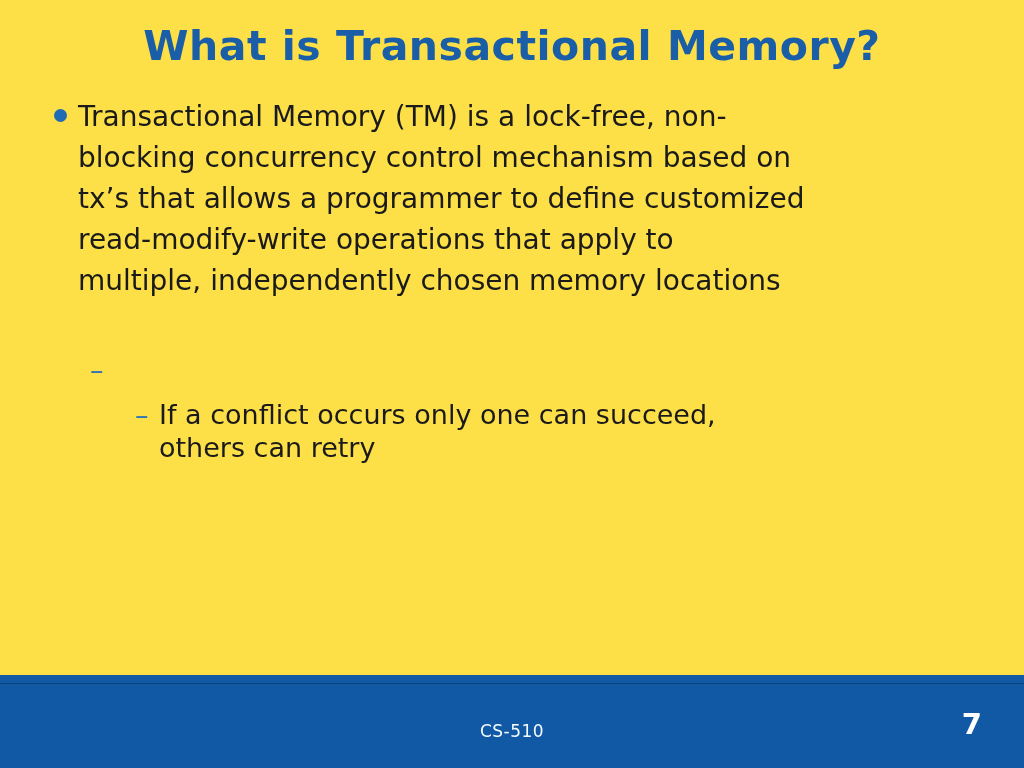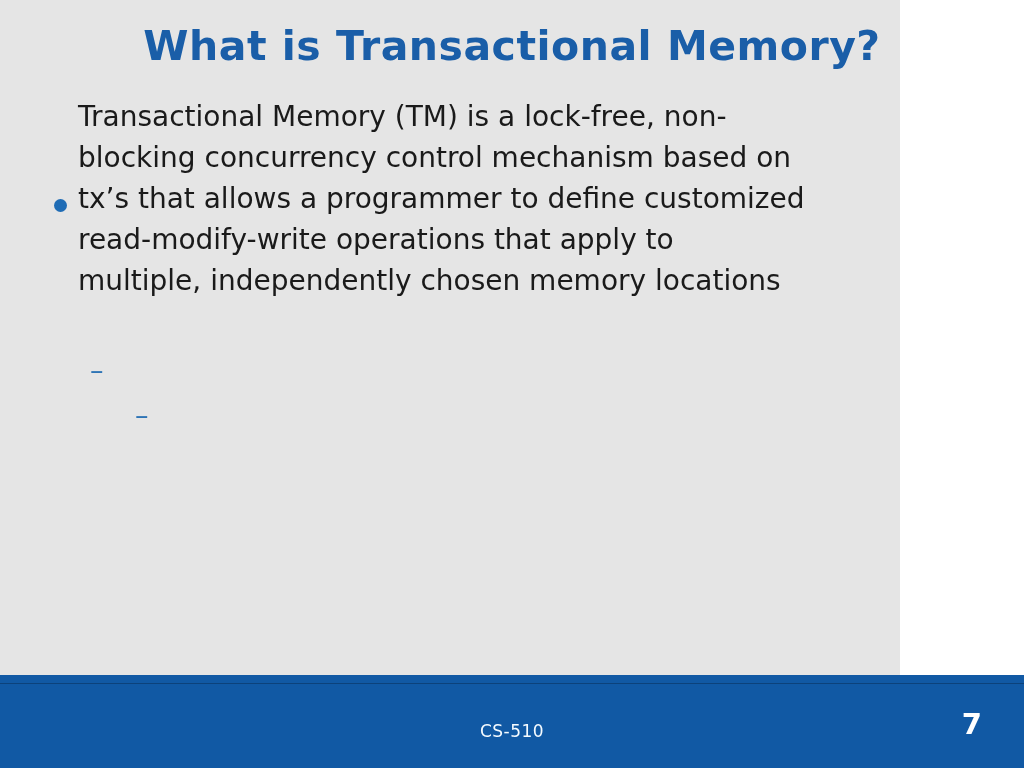--- a/index.html
+++ b/index.html
@@ -6,23 +6,23 @@
     margin: 0;
     padding: 0;
     background: #ffffff;
     width: 1024px;
     height: 768px;
     overflow: hidden;
     font-family: "DejaVu Sans", "Liberation Sans", sans-serif;
   }
   .slide {
     position: relative;
-    width: 900px;
+    width: 1024px;
     height: 768px;
-    background: #e5e5e5;
+    background: #fde047;
     box-sizing: border-box;
     text-decoration: underline;
   }
   .slide-title {
     position: absolute;
     top: 22px;
     left: 0;
     width: 1024px;
     text-align: center;
     font-size: 41px;
@@ -32,21 +32,21 @@
     white-space: nowrap;
   }
   .body-area {
     position: absolute;
     top: 96px;
     left: 48px;
     width: 944px;
   }
   .bullet-row {
     display: flex;
-    align-items: center;
+    align-items: flex-start;
   }
   .lvl1 {
     font-size: 28px;
     line-height: 41px;
     color: #1a1a1a;
   }
   .lvl1 .marker-cell {
     width: 30px;
     flex: 0 0 30px;
     padding-top: 13px;
@@ -151,20 +151,22 @@
     <div class="gap-tiny"></div>
 
     <div class="bullet-row lvl2">
       <span class="marker-cell dash">–</span>
     </div>
 
     <div class="gap-small"></div>
 
     <div class="bullet-row lvl3">
       <span class="marker-cell dash">–</span>
+      <span class="bullet-text">If a conflict occurs only one can succeed,
+others can retry</span>
     </div>
 
   </div>
 
   <div class="footer-bar">
     <div class="footer-line"></div>
     <div class="footer-course">CS-510</div>
     <div class="footer-page">7</div>
   </div>
 

